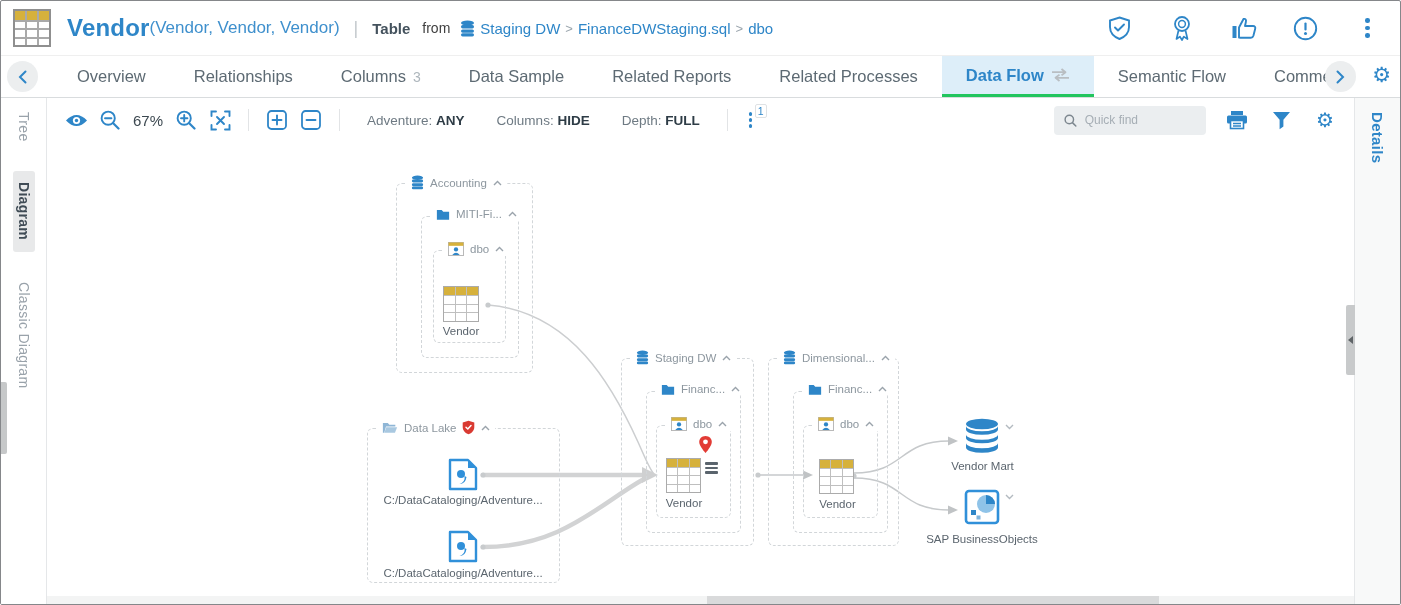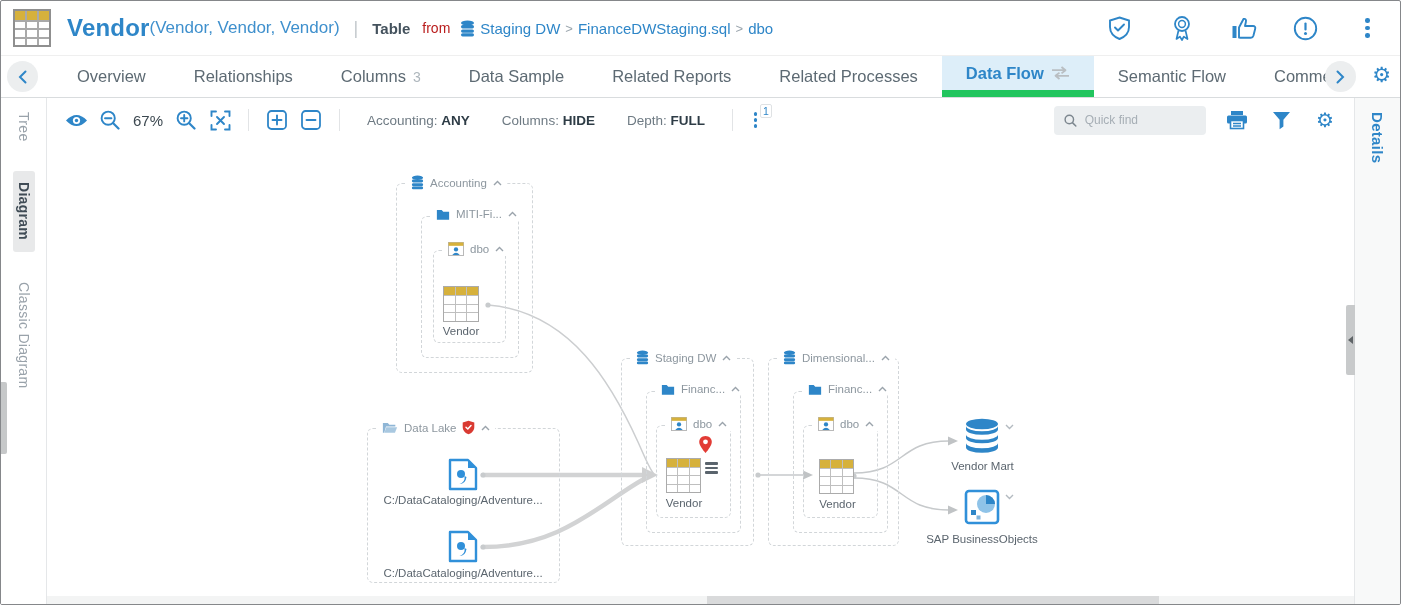--- a/index.html
+++ b/index.html
@@ -9,31 +9,31 @@
 
   
   .hdr { height:55px; display:flex; align-items:center; padding:0 14px 0 12px; border-bottom:1px solid #efefef; }
   .logo-tbl { width:38px; height:38px; display:grid; grid-template-columns:repeat(3,1fr); grid-template-rows:9px 1fr 1fr 1fr; gap:2px; background:#a9a9a9; border:2px solid #8f8f8f; margin-right:16px; }
   .logo-tbl div { background:#fff; }
   .logo-tbl div.h { background:#d6b13c; }
   .hdr-title { font-size:24px; color:#2e86c8; font-weight:700; letter-spacing:.2px; }
   .hdr-alias { font-size:17px; color:#3f90cd; }
   .hdr-sep { color:#c3c8cc; font-size:18px; margin:0 14px; }
   .hdr-type { font-size:15px; color:#44525d; font-weight:700; }
-  .hdr-from { font-size:14px; color:#b91c1c; margin:0 10px 0 12px; }
+  .hdr-from { font-size:14px; color:#404040; margin:0 10px 0 12px; }
   .crumb { font-size:15px; color:#2e86c8; }
   .crumb-sep { color:#9aa5ad; font-size:13px; margin:0 5px; }
   .hdr-actions { margin-left:auto; display:flex; align-items:center; gap:25px; }
   .hdr-actions .abtn { width:37px; height:30px; display:flex; align-items:center; justify-content:center; cursor:pointer; }
 
   
   .tabbar { position:relative; height:42px; display:flex; align-items:stretch; border-bottom:1px solid #d9dcde; padding-left:52px; }
   .tab { position:relative; display:flex; align-items:center; gap:7px; padding:0 24px; font-size:16.5px; color:#5d6a73; cursor:pointer; white-space:nowrap; }
   .tab .badge { color:#adb6bc; font-size:14px; }
-  .tab.active { background:#ddeef9; color:#2e86c8; font-weight:700; border-bottom:7px solid #22c55e; }
+  .tab.active { background:#ddeef9; color:#2e86c8; font-weight:700; border-bottom:3px solid #22c55e; }
   .nav-circle { position:absolute; top:5px; width:31px; height:31px; border-radius:50%; background:#eceeef; display:flex; align-items:center; justify-content:center; cursor:pointer; z-index:3; }
   .nav-circle.left { left:6px; }
   .nav-circle.right { right:44px; }
   .tab-gear { position:absolute; right:9px; top:8px; font-size:21px; color:#2e86c8; cursor:pointer; line-height:1; }
 
   
   .bd { position:relative; display:flex; height:506px; }
   .lstrip { width:46px; border-right:1px solid #e5e7e9; display:flex; flex-direction:column; align-items:center; padding-top:14px; gap:30px; background:#fff; }
   .vtext { writing-mode:vertical-rl; font-size:14px; color:#99a2aa; cursor:pointer; letter-spacing:.3px; }
   .vtext.active { background:#e8e9ea; border-radius:3px; padding:11px 3px; font-weight:700; color:#3f4b55; }
@@ -250,21 +250,21 @@
             </svg>
         </div>
         <div class="tbtn">
           <svg width="20" height="20" viewBox="0 0 20 20">
               <rect x="1" y="1" width="18" height="18" rx="3.5" fill="none" stroke="#2e86c8" stroke-width="1.8"></rect>
               <line x1="5.5" y1="10" x2="14.5" y2="10" stroke="#2e86c8" stroke-width="1.9" stroke-linecap="round"></line>
             </svg>
         </div>
         <div class="tdiv"></div>
         <div class="tset">
-          <span class="lab">Accounting:</span>
+          <span class="lab">Adventure:</span>
           <span class="val">ANY</span>
         </div>
         <div class="tset">
           <span class="lab">Columns:</span>
           <span class="val">HIDE</span>
         </div>
         <div class="tset">
           <span class="lab">Depth:</span>
           <span class="val">FULL</span>
         </div>

